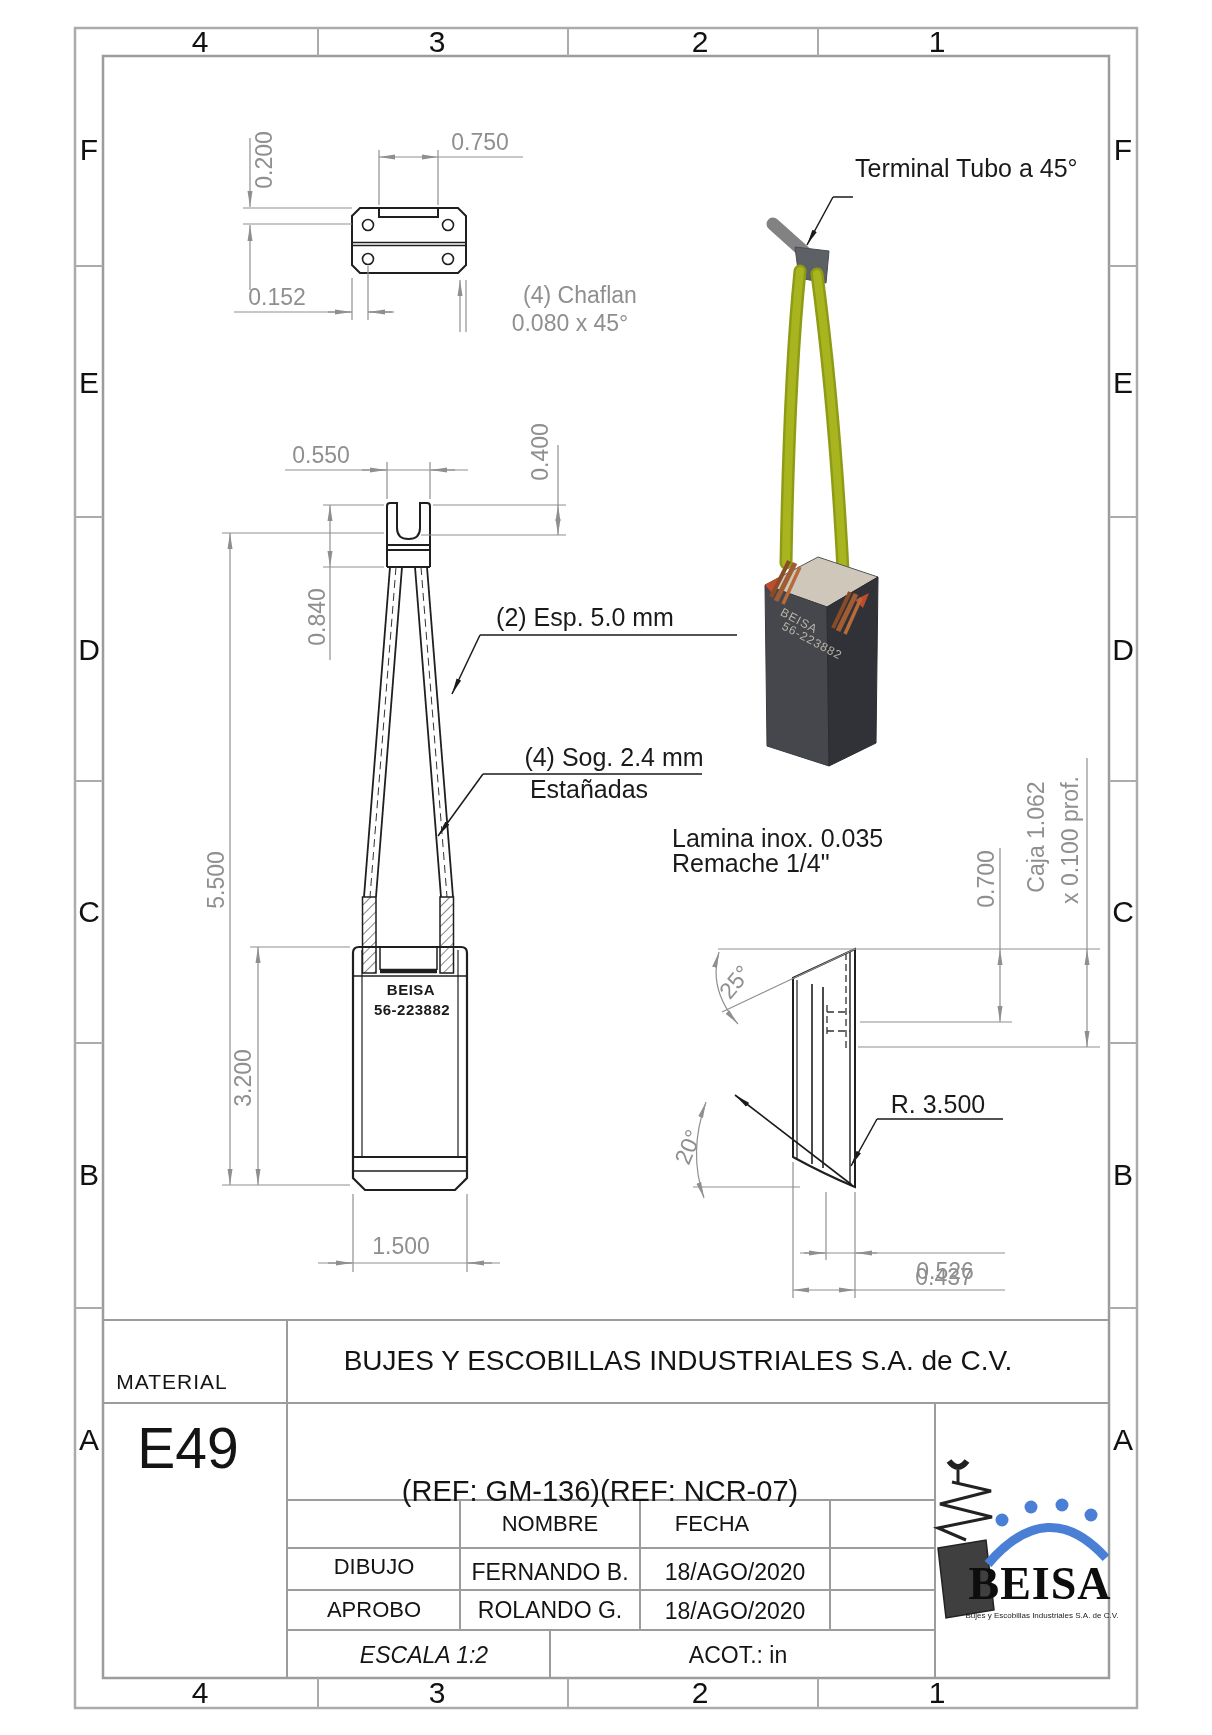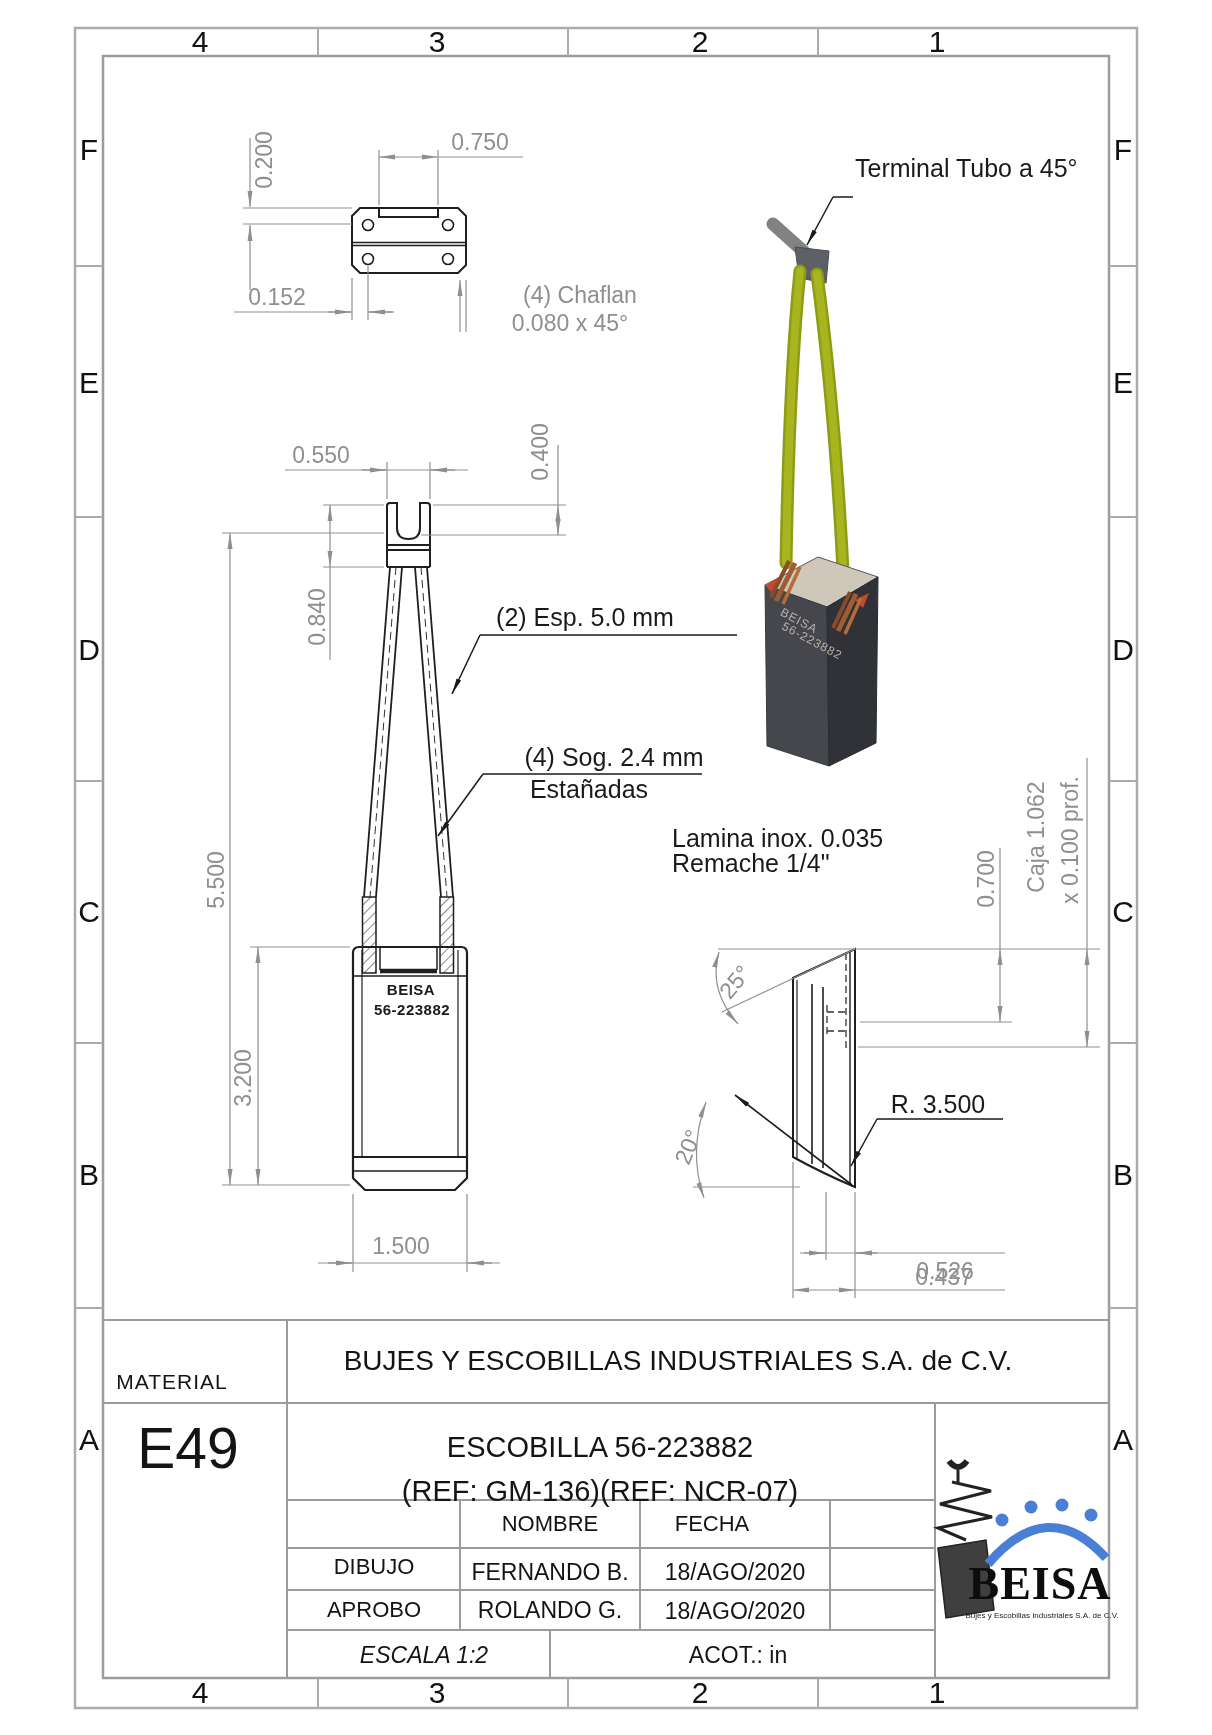--- a/index.html
+++ b/index.html
@@ -282,21 +282,20 @@
 <div class="lbl dim" style="left:944px;top:1277px;text-align:center;">0.437</div>
 <div class="lbl dim" style="left:945px;top:1271px;">0.526</div>
 
 <div class="lbl-l" style="left:855px;top:168px;">Terminal Tubo a 45°</div>
 <div class="lbl" style="left:799px;top:621px;font-size:12px;color:#b8b3a9;letter-spacing:1px;transform:translate(-50%,-50%) rotate(28deg);">BEISA</div>
 <div class="lbl" style="left:812px;top:641px;font-size:12px;color:#b8b3a9;letter-spacing:1px;transform:translate(-50%,-50%) rotate(28deg);">56-223882</div>
 
 <div class="lbl tb" style="left:172px;top:1363px;font-size:21px;letter-spacing:1px;margin-top:19px;">MATERIAL</div>
 <div class="lbl tb" style="left:678px;top:1361px;font-size:28px;">BUJES Y ESCOBILLAS INDUSTRIALES S.A. de C.V.</div>
 <div class="lbl tb" style="left:188px;top:1449px;font-size:57px;">E49</div>
-<div class="lbl tb" style="left:600px;top:1447px;font-size:29px;">ESCOBILLA 56-223882</div>
 <div class="lbl tb" style="left:600px;top:1491px;font-size:29px;">(REF: GM-136)(REF: NCR-07)</div>
 <div class="lbl tb" style="left:550px;top:1524px;font-size:22px;">NOMBRE</div>
 <div class="lbl tb" style="left:712px;top:1524px;font-size:22px;">FECHA</div>
 <div class="lbl tb" style="left:374px;top:1567px;font-size:22px;">DIBUJO</div>
 <div class="lbl tb" style="left:550px;top:1572px;font-size:23px;">FERNANDO B.</div>
 <div class="lbl tb" style="left:735px;top:1572px;font-size:23px;">18/AGO/2020</div>
 <div class="lbl tb" style="left:374px;top:1610px;font-size:22px;">APROBO</div>
 <div class="lbl tb" style="left:550px;top:1610px;font-size:23px;">ROLANDO G.</div>
 <div class="lbl tb" style="left:735px;top:1611px;font-size:23px;">18/AGO/2020</div>
 <div class="lbl tb" style="left:424px;top:1655px;font-size:23px;font-style:italic;">ESCALA 1:2</div>

